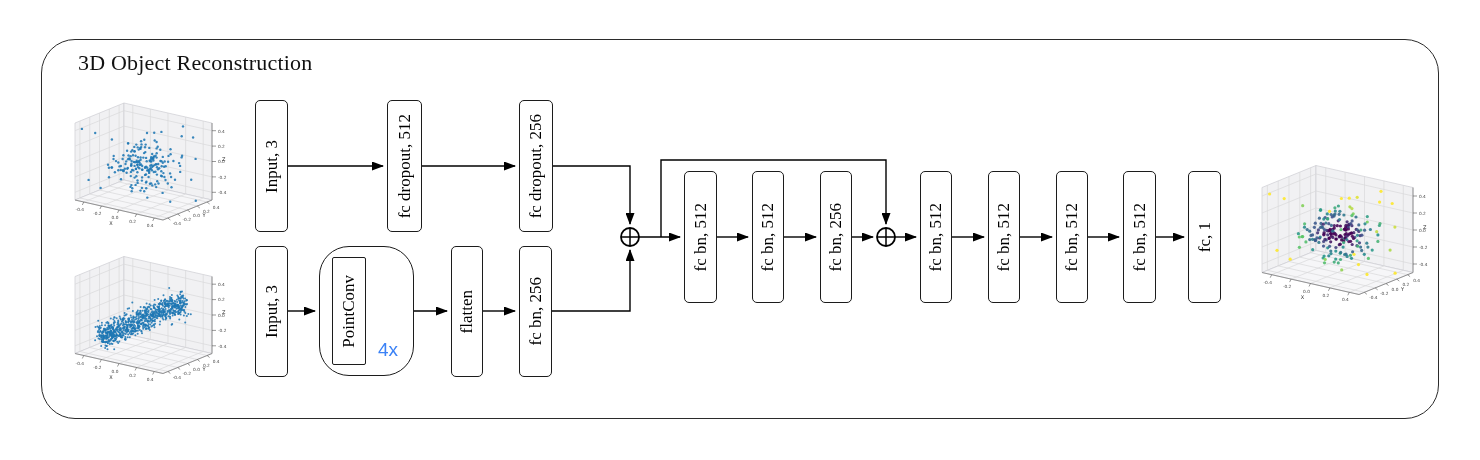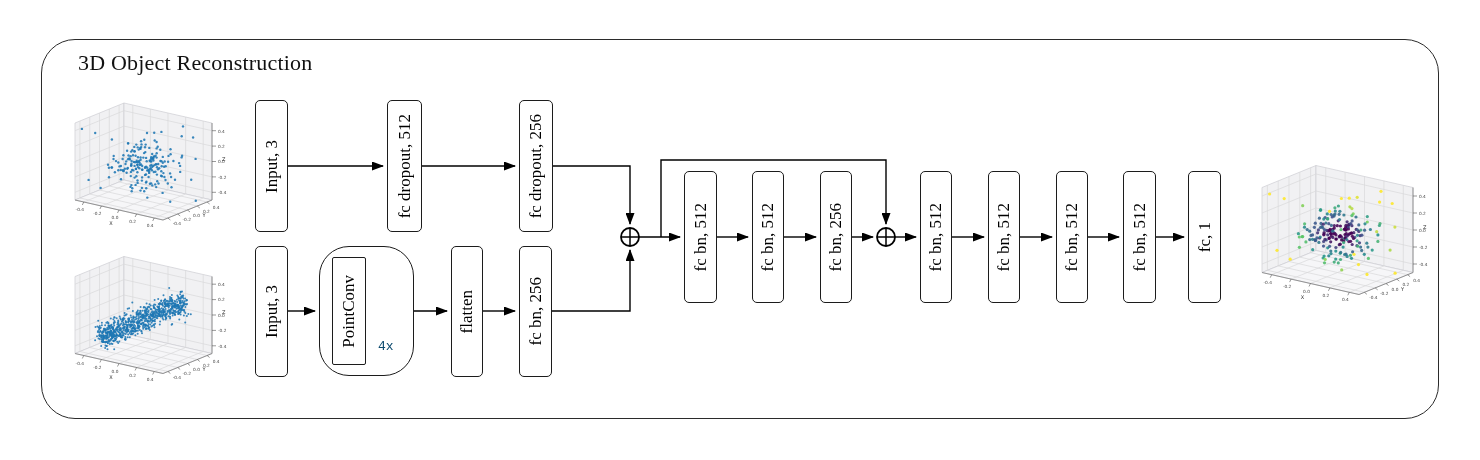--- a/index.html
+++ b/index.html
@@ -10,21 +10,21 @@
   .title{position:absolute;left:78px;top:50px;font-size:22px;color:#111;
          font-family:"Liberation Serif", serif;letter-spacing:0.2px;}
   .nbox{position:absolute;background:#ffffff;border:1.6px solid #1c1c1c;border-radius:5px;
         display:flex;align-items:center;justify-content:center;box-sizing:border-box;}
   .vlabel{writing-mode:vertical-rl;transform:rotate(180deg);white-space:nowrap;
           font-size:17px;color:#000;font-family:"Liberation Serif", serif;}
   .pc-outer{position:absolute;background:#ffffff;border:1.6px solid #1c1c1c;border-radius:30px;
             box-sizing:border-box;}
   .pc-inner{position:absolute;background:#ffffff;border:1.4px solid #1c1c1c;border-radius:2px;
             display:flex;align-items:center;justify-content:center;box-sizing:border-box;}
-  .pc-repeat{position:absolute;font-size:13px;color:#0c4a6e;font-family:Liberation Mono, monospace;}
+  .pc-repeat{position:absolute;font-size:19px;color:#3b82f6;font-family:Liberation Sans, sans-serif;}
   .overlay{position:absolute;left:0;top:0;width:1480px;height:460px;pointer-events:none;}
   .plot{position:absolute;}
 </style>
 </head>
 <body>
 
 <div id="canvas">
   <div class="frame"></div>
   <div class="title">3D Object Reconstruction</div>
 

